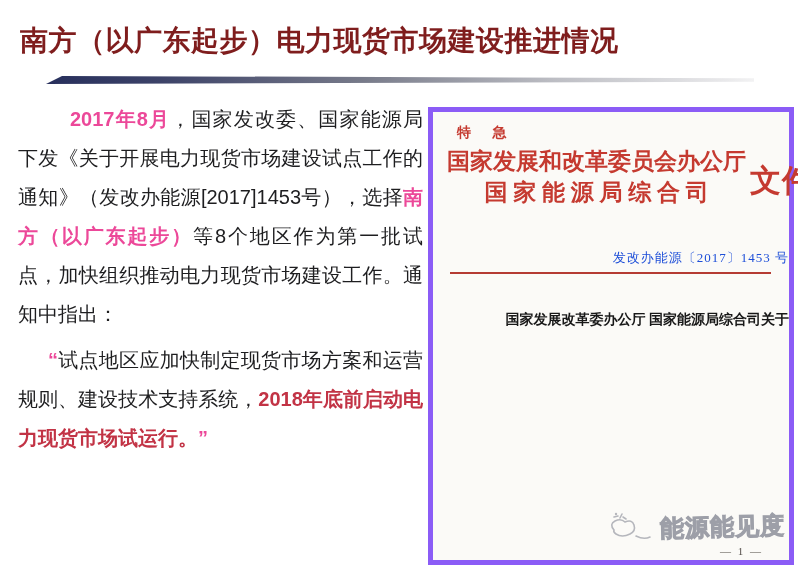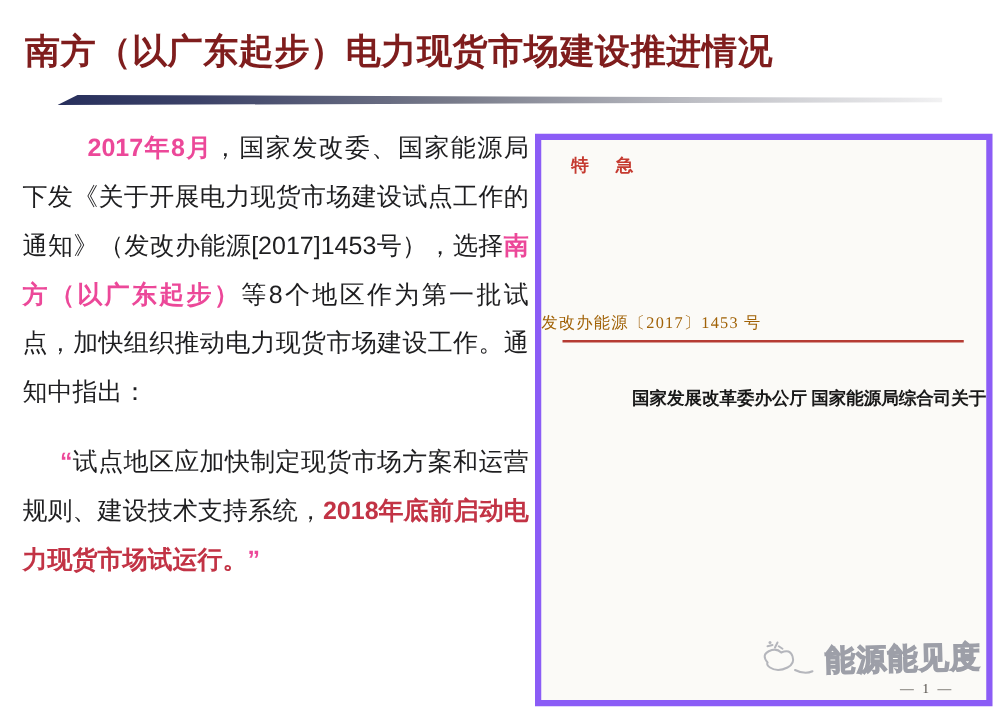--- a/index.html
+++ b/index.html
@@ -21,21 +21,21 @@
     background:linear-gradient(90deg,#272f5c 0%,#3c4268 16%,#787b8a 45%,#bdbec4 72%,#e9e9eb 96%,#f2f2f3 100%);
     clip-path:polygon(16px 0%, 100% 28%, 100% 72%, 0% 100%);
   }
 
   
   .left-text {
     position:absolute; left:18px; top:100px; width:405px;
     font-size:20px; line-height:39px; color:#1e1e20; text-align:justify;
   }
   .intro-paragraph { text-indent:52px; }
-  .quote-paragraph { margin-top:17px; text-indent:30px; }
+  .quote-paragraph { margin-top:7px; text-indent:30px; }
   .seg-normal { font-weight:400; }
   .seg-bold   { font-weight:700; color:#ec4899; }
   .seg-red    { font-weight:700; }
 
   
   .doc {
     position:absolute; left:428px; top:107px; width:366px; height:458px;
     background:#fbfaf7; border:5px solid #8b5cf6;
     font-family:"Liberation Serif", serif; color:#2a2a2a;
   }
@@ -55,22 +55,22 @@
   .agency-line2 {
     font-size:23px; font-weight:700; text-align:center;
     white-space:nowrap; line-height:31px;
   }
   .doc-type {
     flex:0 0 auto; font-size:31px; font-weight:700;
     letter-spacing:1px; white-space:nowrap; padding:0 2px 0 4px;
     transform:translateY(4px);
   }
   .doc-number {
-    position:absolute; left:0; right:0; top:137px; text-align:left;
-    font-size:13px; color:#a16207; letter-spacing:1px;
+    position:absolute; left:0; right:0; top:137px; text-align:right;
+    font-size:13px; color:#1d4ed8; letter-spacing:1px;
   }
   .doc-redline {
     position:absolute; left:17px; right:18px; top:160px; height:2px;
     background:#b53b33;
   }
   .doc-title {
     position:absolute; left:0; right:0; top:194px; text-align:right;
     font-size:14px; font-weight:700; color:#181818; line-height:28px;
   }
   .doc-body {
@@ -107,20 +107,27 @@
 
   <div class="left-text">
     <p class="intro-paragraph"><span class="seg-bold">2017年8月</span><span class="seg-normal">，国家发改委、国家能源局下发《关于开展电力现货市场建设试点工作的通知》（发改办能源[2017]1453号），选择</span><span class="seg-bold">南方（以广东起步）</span><span class="seg-normal">等8个地区作为第一批试点，加快组织推动电力现货市场建设工作。通知中指出：</span></p>
     <p class="quote-paragraph"><span class="seg-bold">“</span><span class="seg-normal">试点地区应加快制定现货市场方案和运营规则、建设技术支持系统，</span><span class="seg-red" style="color: rgb(194, 51, 69);">2018年底前启动电力现货市场试运行。</span><span class="seg-bold">”</span></p>
   </div>
 
   <div class="doc">
 
     <div class="doc-urgency" style="color: rgb(197, 58, 48);">特 急</div>
 
+    <div class="agency-row">
+      <div class="agency-names">
+        <div class="agency-line1" style="color: rgb(197, 58, 48);">国家发展和改革委员会办公厅</div>
+        <div class="agency-line2" style="color: rgb(197, 58, 48);">国 家 能 源 局 综 合 司</div>
+      </div>
+      <div class="doc-type" style="color: rgb(197, 58, 48);">文件</div>
+    </div>
 
     <div class="doc-number">发改办能源〔2017〕1453 号</div>
 
     <div class="doc-redline"></div>
 
     <div class="doc-title">
       <div>国家发展改革委办公厅 国家能源局综合司关于</div>
     </div>
 
     <div class="doc-body">

